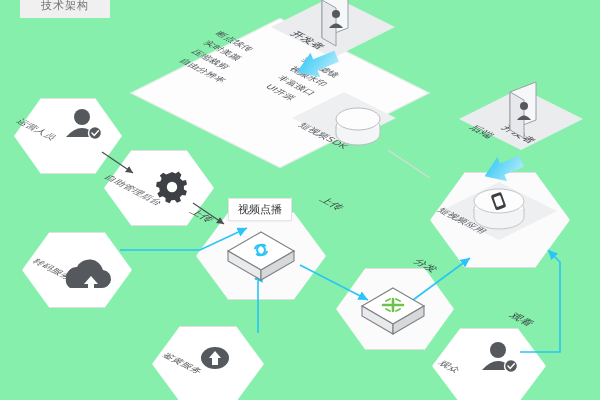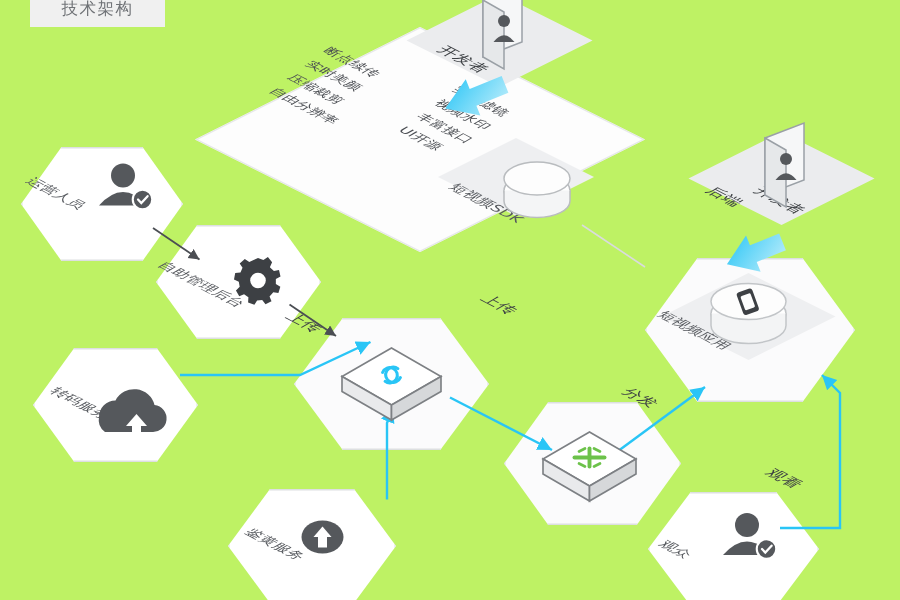--- a/index.html
+++ b/index.html
@@ -2,21 +2,21 @@
 <html><head>
 <meta charset="utf-8">
 <style>
   html,body{margin:0;padding:0;}
   body{
     width:600px;height:400px;overflow:hidden;
     background:#ffffff;
     font-family:"DejaVu Sans","Liberation Sans",sans-serif;
     position:relative;
   }
-  #stage{position:absolute;inset:0;width:600px;height:400px;overflow:hidden;background:#bef264;}
+  #stage{position:absolute;inset:0;width:600px;height:400px;overflow:hidden;background:#86efac;}
 
   
   .title-chip{
     position:absolute;left:20px;top:-8px;
     width:90px;height:26px;
     background:#f0f0f0;
     display:flex;align-items:center;justify-content:center;
     color:#6f7276;font-size:11px;letter-spacing:1px;
   }
 
@@ -266,20 +266,21 @@
     <g>
       <path d="M261,232 L294,251 L261,270 L228,251 Z" fill="#ffffff" stroke="#7d8084" stroke-width="1.1"></path>
       <path d="M228,251 L228,261 L261,280 L261,270 Z" fill="#e9eaec" stroke="#7d8084" stroke-width="1.1"></path>
       <path d="M294,251 L294,261 L261,280 L261,270 Z" fill="#d6d8da" stroke="#7d8084" stroke-width="1.1"></path>
       <g transform="translate(261,250) scale(0.85)">
         <path d="M-7,-2 a6,6 0 1 1 2,7" stroke="#29c5f6" stroke-width="2.4" fill="none" stroke-linecap="round"></path>
         <path d="M7,2 a6,6 0 1 1 -2,-7" stroke="#29c5f6" stroke-width="2.4" fill="none" stroke-linecap="round"></path>
       </g>
     </g>
   </svg>
+  <div class="pill" style="left:228px;top:198px;">视频点播</div>
 
   <div class="hex hex-shade" style="left:336px;top:268px;width:118px;height:82px;"></div>
   <svg class="overlay over" viewBox="0 0 600 400" style="z-index:18;">
     <g>
       <path d="M393,288 L424,306 L393,324 L362,306 Z" fill="#ffffff" stroke="#7d8084" stroke-width="1.1"></path>
       <path d="M362,306 L362,316 L393,334 L393,324 Z" fill="#e9eaec" stroke="#7d8084" stroke-width="1.1"></path>
       <path d="M424,306 L424,316 L393,334 L393,324 Z" fill="#d6d8da" stroke="#7d8084" stroke-width="1.1"></path>
       <g transform="translate(393,305)">
         <path d="M-10,0 L10,0" stroke="#6cc24a" stroke-width="2.6" stroke-linecap="round"></path>
         <path d="M0,-6 L0,6" stroke="#6cc24a" stroke-width="2.6" stroke-linecap="round"></path>

